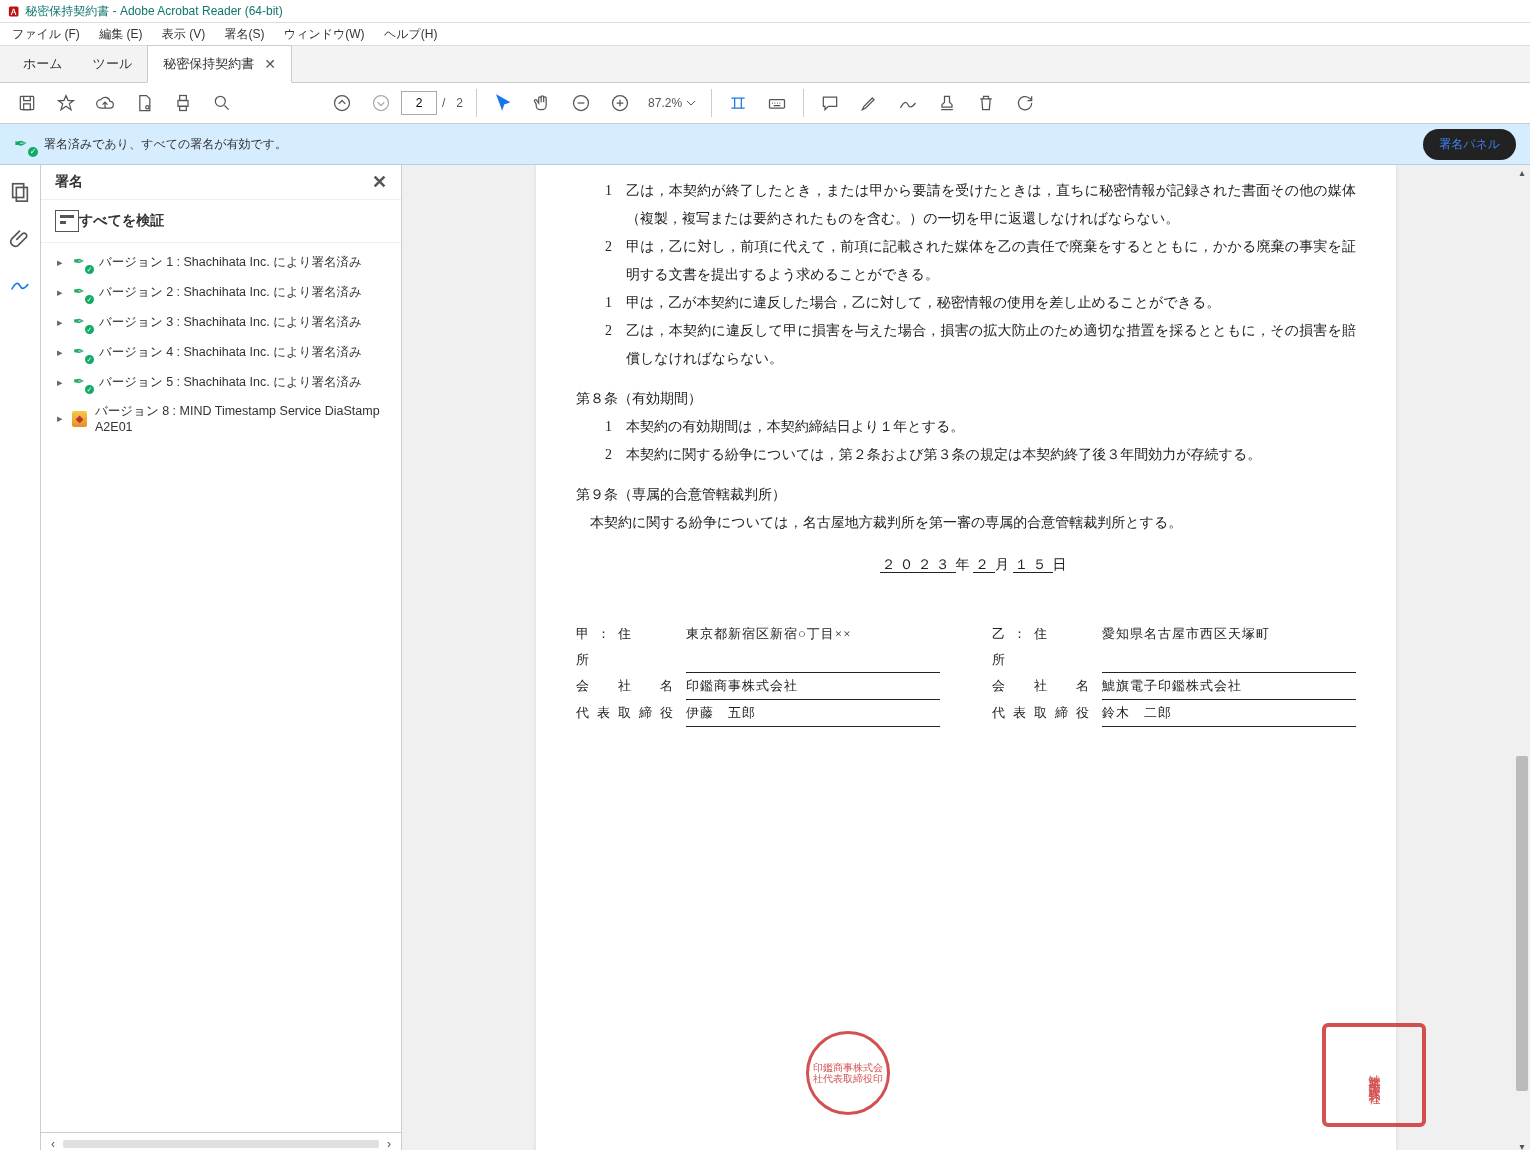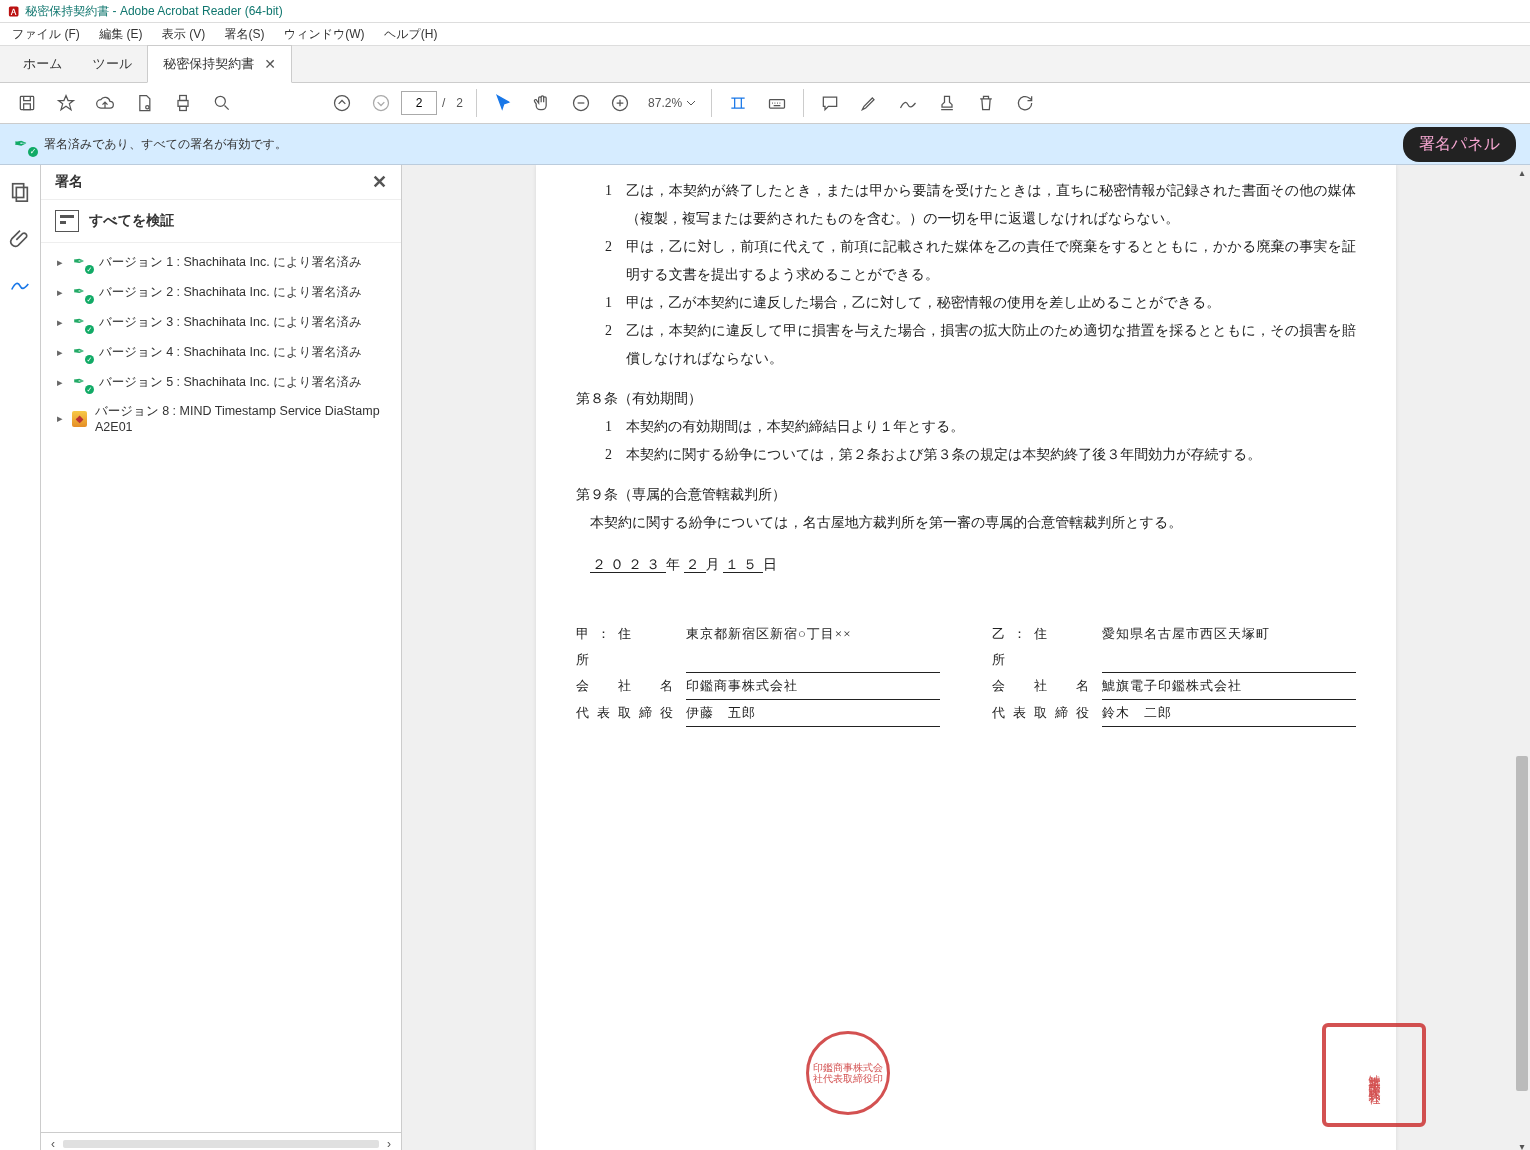--- a/index.html
+++ b/index.html
@@ -18,49 +18,49 @@
   .tb-sep { width:1px; height:28px; background:#ccc; margin:0 6px; }
   .tb-spacer { flex:0 0 auto; width:80px; }
   .page-input { width:30px; height:20px; text-align:center; border:1px solid #aaa; font-size:12px; }
   .page-count { padding:0 6px 0 4px; color:#555; }
   .zoom-display { display:flex; align-items:center; gap:4px; padding:0 8px; color:#555; }
   .signature-bar { height:40px; background:#d6ecff; border-bottom:1px solid #bcd; display:flex; align-items:center; padding:0 14px; }
   .signature-bar .sig-icon { margin-right:10px; position:relative; }
   .sig-pen-ok { position:relative; display:inline-block; width:20px; height:20px; }
   .sig-pen-ok .pen { color:#1a6; font-size:16px; }
   .sig-pen-ok .check { position:absolute; right:-4px; bottom:-3px; width:10px; height:10px; border-radius:50%; background:#1a6; color:#fff; font-size:8px; line-height:10px; text-align:center; }
-  .signature-panel-btn { margin-left:auto; background:#222; color:#f9a8d4; border:none; border-radius:16px; padding:7px 16px; font-size:16px; cursor:pointer; }
+  .signature-panel-btn { margin-left:auto; background:#222; color:#3b82f6; border:none; border-radius:16px; padding:7px 16px; font-size:12px; cursor:pointer; }
   .body-area { display:flex; height:calc(100vh - 160px); min-height:790px; }
   .left-rail { width:40px; border-right:1px solid #ccc; display:flex; flex-direction:column; align-items:center; padding-top:16px; gap:24px; }
   .rail-btn { width:22px; height:22px; color:#555; cursor:pointer; }
   .rail-btn.active { color:#1877e8; }
   .side-panel { width:360px; border-right:1px solid #ccc; display:flex; flex-direction:column; }
   .side-header { height:34px; padding:0 14px; display:flex; align-items:center; justify-content:space-between; font-weight:bold; font-size:14px; border-bottom:1px solid #eee; }
   .close-x { font-size:18px; color:#555; cursor:pointer; }
-  .validate-row { display:flex; align-items:center; gap:10px; padding:10px 14px; border-bottom:1px solid #eee; font-weight:bold; font-size:14px; }
+  .validate-row { display:flex; align-items:center; padding:10px 14px; border-bottom:1px solid #eee; font-weight:bold; font-size:14px; }
   .icon-box { width:22px; height:20px; border:1.5px solid #555; position:relative; }
   .icon-box::before { content:""; position:absolute; left:4px; top:4px; right:4px; height:3px; background:#555; }
   .icon-box::after { content:""; position:absolute; left:4px; top:10px; width:6px; height:3px; background:#555; }
   .sig-list { padding:4px 6px 4px 14px; }
   .sig-row { display:flex; align-items:center; gap:8px; padding:6px 2px; font-size:12.5px; cursor:pointer; }
   .sig-row .chev { color:#666; font-size:11px; width:8px; }
   .sig-icon-small { width:18px; height:18px; position:relative; }
   .sig-icon-small .pen { color:#2a6; font-size:14px; }
   .sig-icon-small .check { position:absolute; right:-3px; bottom:-3px; width:9px; height:9px; border-radius:50%; background:#1a6; color:#fff; font-size:7px; line-height:9px; text-align:center; }
   .ts-icon { width:16px; height:16px; border-radius:2px; background:linear-gradient(#f7c948,#e58e26); display:flex; align-items:center; justify-content:center; color:#b33; font-size:10px; }
   .side-bottom { margin-top:auto; border-top:1px solid #ccc; height:22px; display:flex; align-items:center; padding:0 6px; }
   .side-bottom .hscroll-btn { color:#555; cursor:pointer; padding:0 4px; }
   .side-bottom .hscroll-track { flex:1; height:8px; background:#e0e0e0; margin:0 4px; border-radius:2px; }
   .document-view { flex:1; background:#f0f0f0; display:flex; justify-content:center; overflow:hidden; position:relative; }
   .page { background:#fff; width:780px; margin-top:0; padding:12px 40px 60px 40px; box-shadow:0 0 4px rgba(0,0,0,0.1); font-family:"MS Mincho","Hiragino Mincho ProN",serif; font-size:14px; line-height:2; color:#222; position:relative; }
   .clause-item { display:flex; }
   .clause-num { width:36px; text-align:right; padding-right:14px; flex:none; }
   .clause-text { flex:1; text-align:justify; }
   .article-title { margin-top:12px; }
-  .sig-date { margin-top:14px; }
+  .sig-date { margin-top:14px;text-align:center; }
   .sig-date .uline { border-bottom:1px solid #222; letter-spacing:4px; padding:0 2px; }
   .sigblock-wrap { display:flex; margin-top:30px; gap:52px; font-size:13px; }
   .sigblock { flex:1;margin-top:12px; }
   .sigblock .row { display:flex; }
   .sigblock .lab { width:110px; letter-spacing:8px; }
   .sigblock .val { border-bottom:1px solid #222; flex:1; letter-spacing:1px; }
   .stamp { position:absolute; width:78px; height:78px; border:3px solid #c33; border-radius:50%; color:#c33; font-size:10px; line-height:1.1; display:flex; align-items:center; justify-content:center; text-align:center; opacity:.85; }
   .stamp.square { border-radius:6px; width:96px; height:96px; border-width:4px; font-size:12px; writing-mode:vertical-rl; letter-spacing:2px; }
   .vscroll { position:absolute; right:0; top:0; bottom:0; width:16px; background:#f0f0f0; }
   .vscroll-btn { height:16px; text-align:center; font-size:10px; color:#555; line-height:16px; cursor:pointer; }

